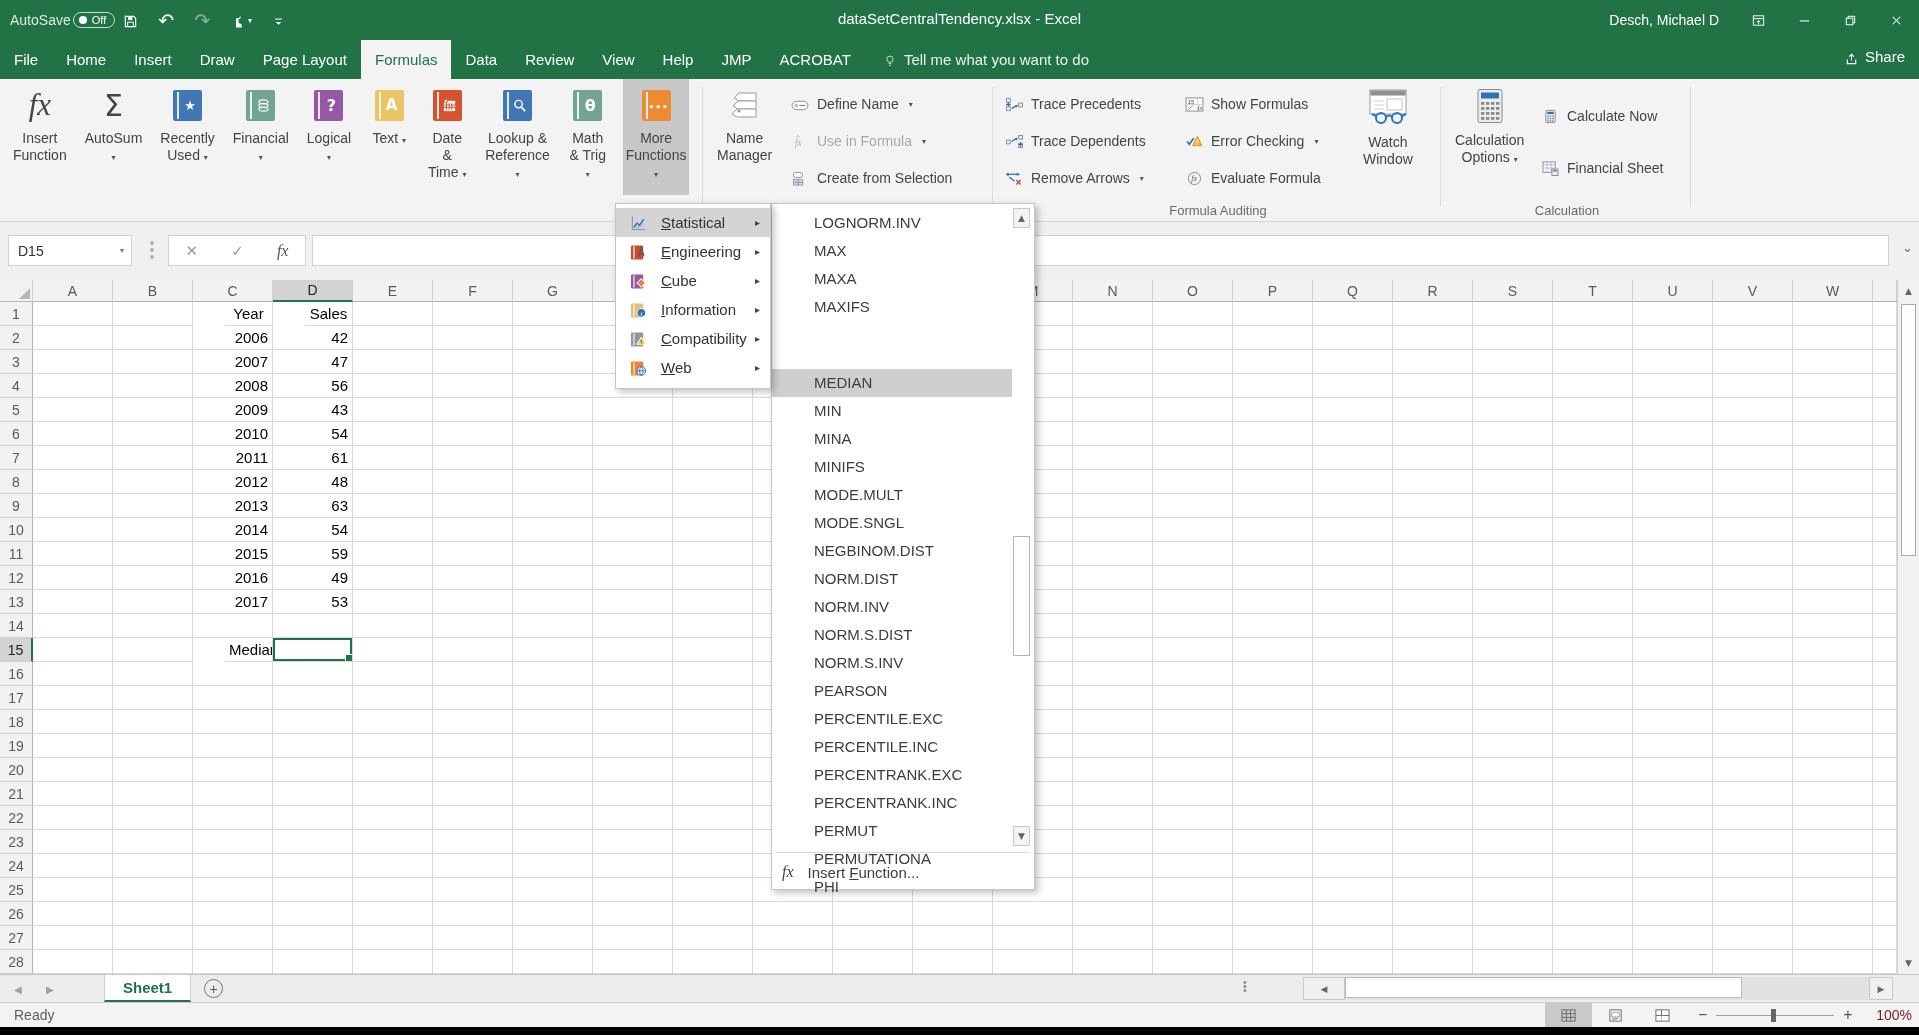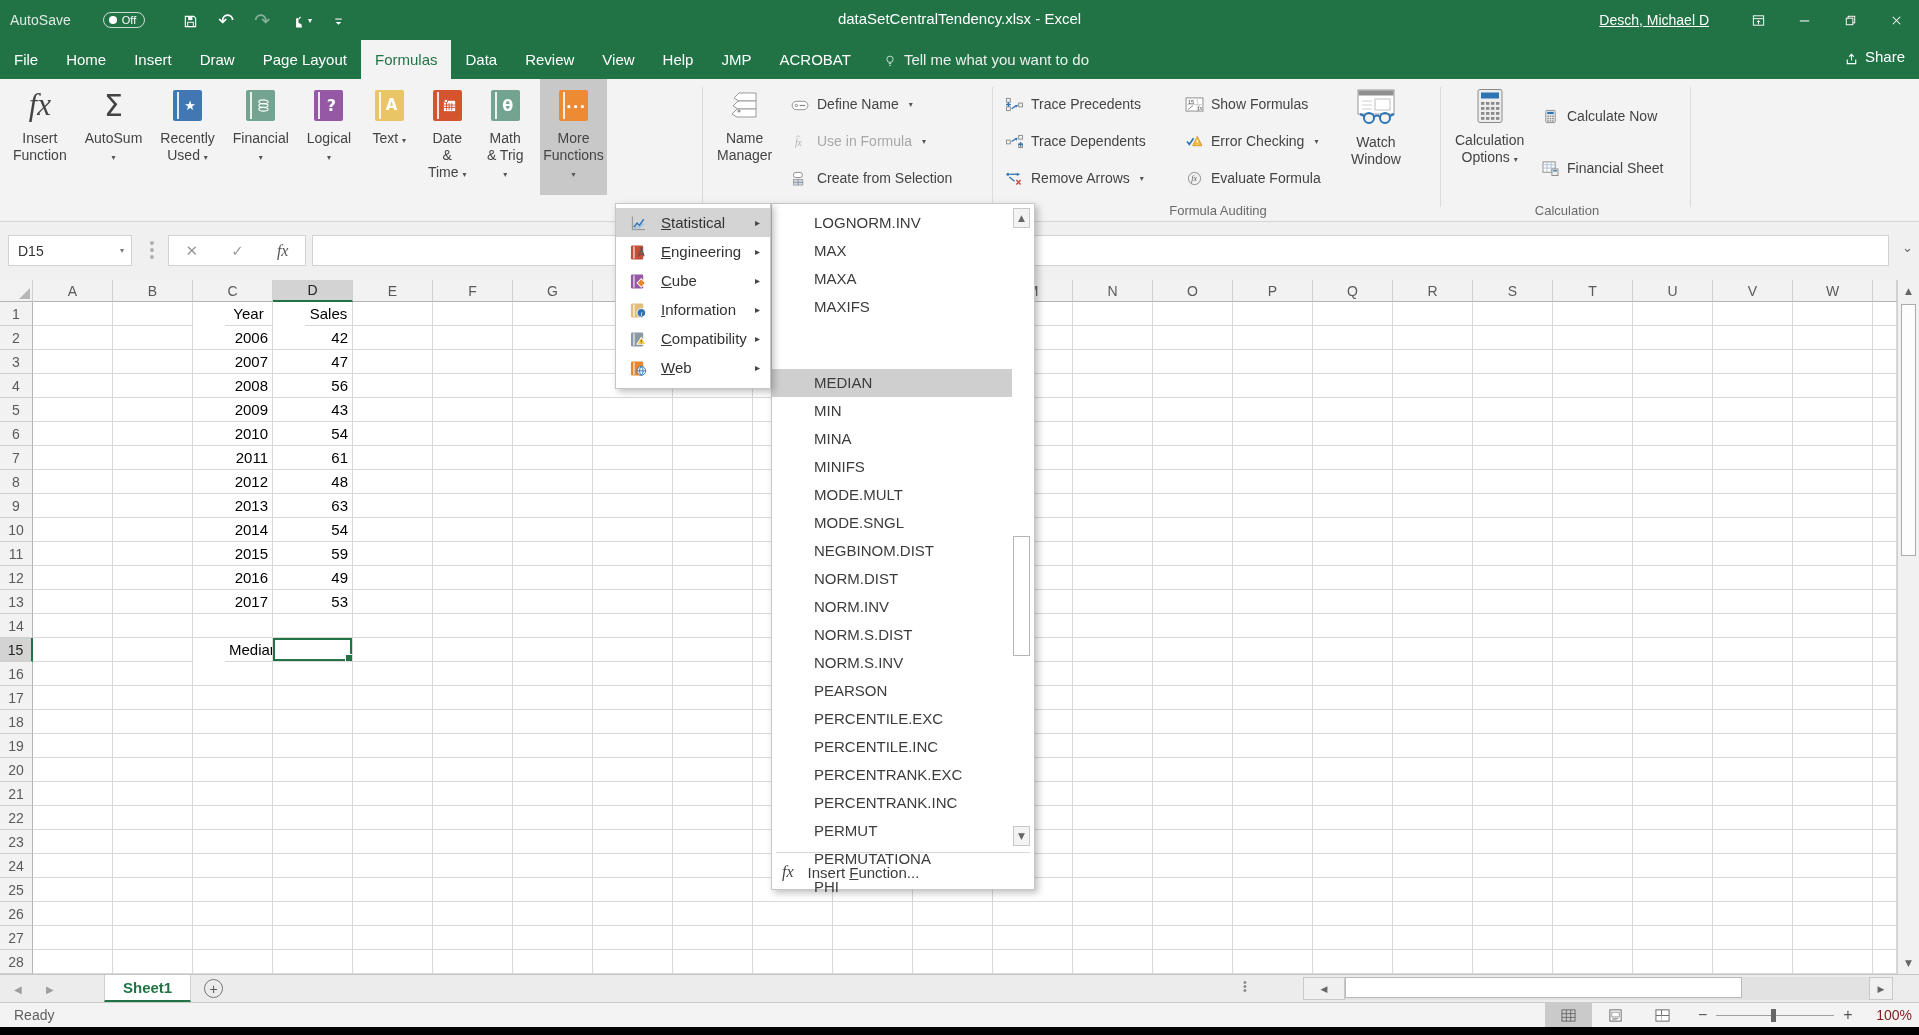--- a/index.html
+++ b/index.html
@@ -2,31 +2,31 @@
 <html><head>
 <meta charset="utf-8">
 <style>
   * { margin:0; padding:0; box-sizing:border-box; }
   html,body { width:1919px; height:1035px; overflow:hidden; }
   #app { position:relative; width:1919px; height:1035px; font-family:"Liberation Sans",sans-serif; background:#fff; }
   .icn svg, .icn { display:inline-block; vertical-align:middle; }
 
   
   .titlebar { position:absolute; top:0; left:0; width:100%; height:40px; background:#217346; color:#fff; }
-  .qat { position:absolute; left:10px; top:0; height:40px; display:flex; align-items:center; gap:32px; }
+  .qat { position:absolute; left:10px; top:0; height:40px; display:flex; align-items:center; gap:2px; }
   .autosave-label { font-size:14px; color:rgba(255,255,255,.85); }
   .autosave-pill { display:inline-flex; align-items:center; gap:5px; border:1px solid rgba(255,255,255,.75); border-radius:9px; padding:1px 8px 1px 5px; font-size:11px; color:#fff; }
   .autosave-pill .dot { width:8px; height:8px; border-radius:50%; background:#fff; display:inline-block; }
   #qat-icons { display:inline-flex; align-items:center; gap:20px; margin-left:6px; }
   .qbtn { cursor:default; display:inline-flex; align-items:center; font-size:17px; color:#fff; font-family:"DejaVu Sans",sans-serif; }
   .qbtn.dim { opacity:.45; }
   .qcar { font-size:8px; margin-left:3px; font-family:"DejaVu Sans",sans-serif; }
   .wtitle { position:absolute; top:0; left:0; right:0; text-align:center; line-height:38px; font-size:15px; color:#fff; }
   .winctl { position:absolute; right:0; top:0; height:40px; display:flex; align-items:center; }
-  .user { font-size:14px; margin-right:26px;text-decoration:underline; }
+  .user { font-size:14px; margin-right:16px; }
   .wbtn { width:46px; height:40px; display:inline-flex; align-items:center; justify-content:center; }
 
   
   .tabrow { position:absolute; top:40px; left:0; width:100%; height:39px; background:#217346; display:flex; align-items:stretch; }
   .tab { color:#fff; font-size:15px; padding:0 14px; display:flex; align-items:center; }
   .tab.active { background:#f3f3f3; color:#217346; }
   .tellme { display:flex; align-items:center; gap:7px; color:rgba(255,255,255,.9); font-size:15px; margin-left:18px; }
   .share { position:absolute; right:14px; top:40px; margin-top:8px; display:flex; align-items:center; gap:6px; color:#fff; font-size:15px; }
 
   
@@ -289,20 +289,32 @@
                     <rect x="2" y="3" width="12" height="11" fill="#fff"></rect>
                     <path d="M4.8 5.5v7.5M7.6 5.5v7.5M10.4 5.5v7.5M2 7.5h12M2 10h12" stroke="#d5532e"></path>
                     <circle cx="4.2" cy="3.2" r="1.9" fill="#fff" stroke="#d5532e"></circle>
                   </svg></span>
               </span>
             </span>
    <span class="blbl">Date &amp; Time <span class="car">▾</span></span>
           </div>
           <div class="bigbtn">
    <span class="bigicon icn">
+              <span class="book" style="background:#4178b4">
+                <span class="spine"></span>
+                <span class="bg"><svg viewBox="0 0 16 16" width="15" height="15">
+                    <circle cx="7" cy="6.5" r="4" fill="none" stroke="#fff" stroke-width="1.5"></circle>
+                    <path d="M9.8 9.5 14 14" stroke="#fff" stroke-width="1.8"></path>
+                  </svg></span>
+              </span>
+            </span>
+   <span class="blbl">Lookup &amp; Reference <span class="car">▾</span></span>
+          </div>
+          <div class="bigbtn">
+   <span class="bigicon icn">
               <span class="book" style="background:#72a491">
                 <span class="spine"></span>
                 <span class="bg"><span style="font-size:16px">θ</span></span>
               </span>
             </span>
    <span class="blbl">Math &amp; Trig <span class="car">▾</span></span>
           </div>
           <div class="bigbtn pressed">
    <span class="bigicon icn">
               <span class="book" style="background:#ec8b33">
@@ -429,21 +441,21 @@
             <span class="car">▾</span>
           </div>
           <div class="smallbtn">
             <span class="icn"><svg viewBox="0 0 18 16" width="17" height="15">
                 <circle cx="9" cy="8" r="6.5" fill="none" stroke="#8a8a8a"></circle>
                 <text x="5.5" y="11" font-size="8.5" font-style="italic" fill="#555" font-family="Liberation Serif,serif">fx</text>
               </svg></span>
             <span>Evaluate Formula</span>
           </div>
         </div>
-      <div style="position:absolute;left:352px;top:0" id="watch-slot">
+      <div style="position:absolute;left:364px;top:0" id="watch-slot">
           <div class="bigbtn">
             <span class="bigicon icn" style="height:48px">
               <svg viewBox="0 0 44 38" width="44" height="38">
                 <rect x="4" y="2" width="36" height="24" fill="#fff" stroke="#9a9a9a"></rect>
                 <rect x="4.5" y="2.5" width="35" height="5" fill="#8f8f8f"></rect>
                 <path d="M8 13h10M8 17h10M8 21h10" stroke="#d0d0d0"></path>
                 <rect x="21" y="11" width="15" height="11" fill="none" stroke="#c0c0c0"></rect>
                 <g stroke="#2e74b5" stroke-width="2" fill="none">
                   <circle cx="15" cy="30" r="5"></circle>
                   <circle cx="31" cy="30" r="5"></circle>

